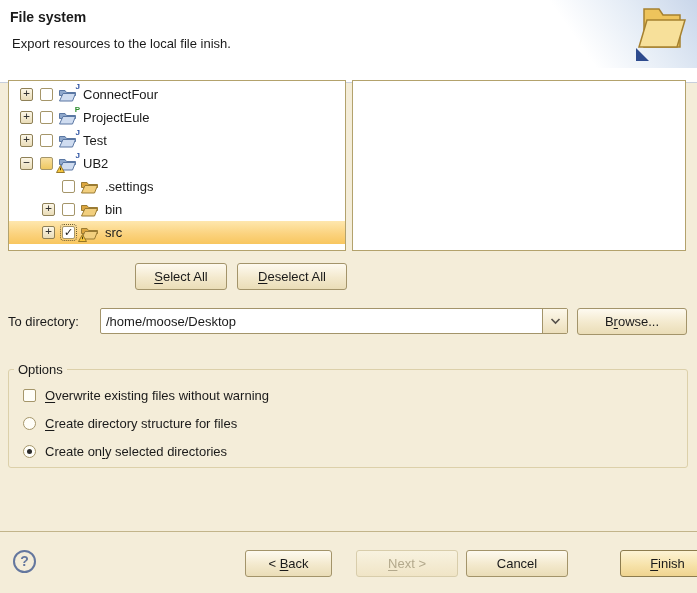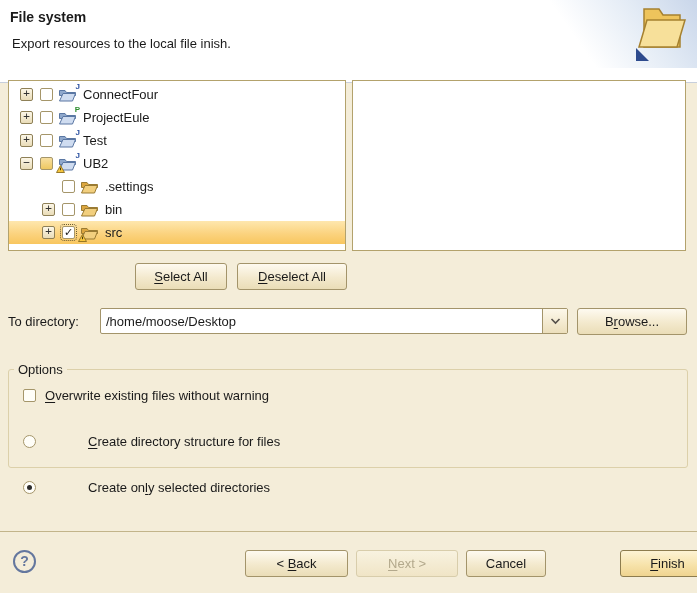--- a/index.html
+++ b/index.html
@@ -41,24 +41,24 @@
 
   
   .btn { position:absolute; height:27px; border:1px solid #a3946a; border-radius:3px;
          background:linear-gradient(#fefaf0,#f3e9cd 55%, #eaddb7); font-size:13px; color:#1a1a1a;
          font-family:inherit; text-align:center; }
   .btn u { text-underline-offset:2px; }
   .btn-filter   { left:8px;   top:263px; width:117px; }
   .btn-select   { left:135px; top:263px; width:92px;  }
   .btn-deselect { left:237px; top:263px; width:110px; }
   .btn-browse   { left:577px; top:308px; width:110px; }
-  .btn-back     { left:245px; top:550px; width:103px; }
+  .btn-back     { left:245px; top:550px; width:87px; }
   .btn-next     { left:356px; top:550px; width:102px; color:#b3a98c; border-color:#d8cdab;
                   background:linear-gradient(#f8f2e0,#f0e5c6);text-align:center; }
-  .btn-cancel   { left:466px; top:550px; width:80px; }
+  .btn-cancel   { left:466px; top:550px; width:102px; }
   .btn-finish   { left:592px; top:550px; width:95px;  border-color:#8d7c4e;
                   background:linear-gradient(#fdf3d4,#f7e3ab 55%, #f1d process 692px;); background:linear-gradient(#fdf3d4,#f7e3ab 55%, #efd490);margin-left:28px; }
 
   
   .dir-label { position:absolute; left:8px; top:314px; }
   .combo { position:absolute; left:100px; top:308px; width:468px; height:26px; border:1px solid #a3946a;
            border-radius:2px; background:#ffffff; display:flex; }
   .combo-input { flex:1; border:none; outline:none; background:transparent; font:13px "Liberation Sans",sans-serif;
                  padding:0 5px; color:#1a1a1a; }
   .combo-btn { width:25px; border-left:1px solid #a3946a; background:linear-gradient(#fdf8ea,#ecdfbc);
@@ -68,21 +68,21 @@
   .options-group { position:absolute; left:8px; top:362px; width:680px; height:106px;
                    border:1px solid #dcd0aa; border-radius:3px; }
   .options-group legend { margin-left:5px; padding:0 4px; font-size:13px; }
   .opt-row { display:flex; align-items:center; margin:9px 0 0 14px; height:19px; }
   .opt-row .indicator { width:13px; height:13px; border:1px solid #a5966a; background:#fffef8; margin-right:9px;
                         position:relative; flex:0 0 13px; }
   .indicator.checkbox { border-radius:2px; }
   .indicator.radio { border-radius:50%; }
   .indicator.radio.checked::after { content:""; position:absolute; left:3px; top:3px; width:5px; height:5px;
                                     border-radius:50%; background:#2b2b2b; }
-  .opt-row + .opt-row { margin-top:27px;gap:43px; }
+  .opt-row + .opt-row { margin-top:9px; }
   .opt-label u { text-underline-offset:2px; }
 
   
   .footer-sep { position:absolute; left:0; top:531px; width:697px; border-top:1px solid #c2b48a; }
   .help-btn { position:absolute; left:13px; top:550px; width:23px; height:23px; border:2px solid #64779e;
               border-radius:50%; color:#64779e; font-weight:bold; font-size:14px; line-height:19px;
               text-align:center; background:transparent; }
 </style>
 </head>
 <body>

